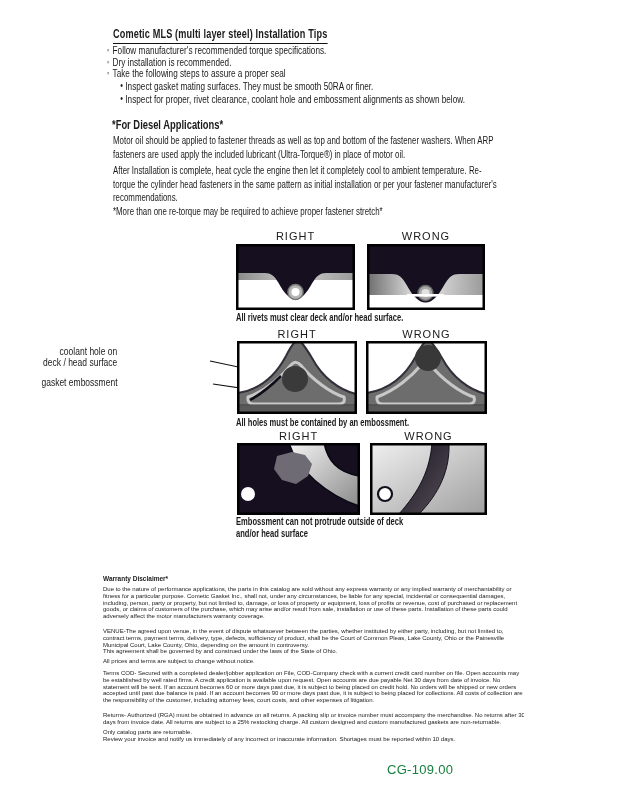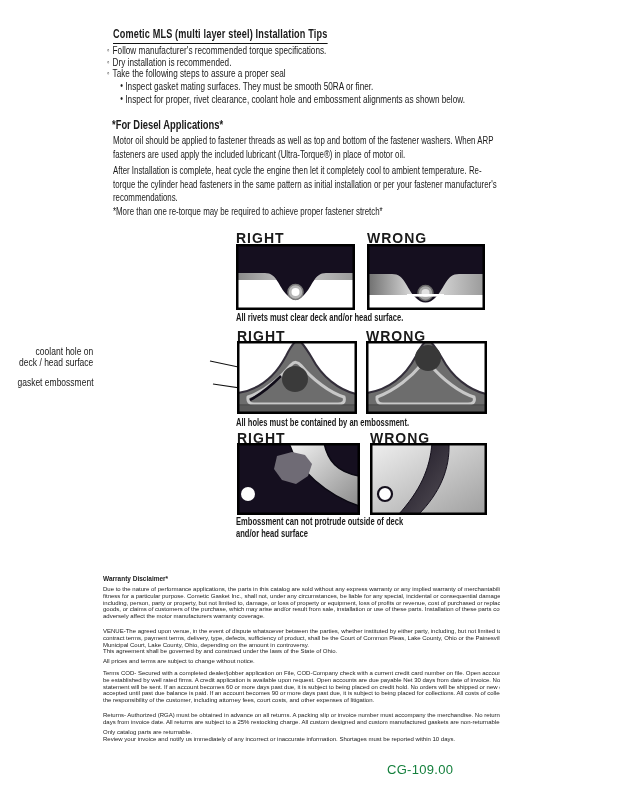--- a/index.html
+++ b/index.html
@@ -1,33 +1,33 @@
 <!DOCTYPE html>
 <html><head>
 <meta charset="utf-8">
 <style>
   html,body{margin:0;padding:0;background:#ffffff;}
   .page{
     position:relative; width:500px; height:800px; background:#ffffff;
-    font-family:"Liberation Sans", sans-serif; color:#1a1a1a; overflow:hidden;
+    font-family:"Liberation Sans", sans-serif; color:#1a1a1a; overflow:hidden;padding-left:24px;
   }
   .abs{position:absolute;}
   .squish{transform:scaleX(0.75); transform-origin:left top;}
   .title{
     font-size:12.5px; font-weight:bold; white-space:nowrap;
     border-bottom:1.6px solid #111; padding-bottom:2px;
     transform:scaleX(0.73); transform-origin:left top; letter-spacing:0.2px;
   }
   .tips{font-size:10.5px; line-height:11.7px; transform:scaleX(0.78); transform-origin:left top; white-space:nowrap;}
   .tip::before{content:"◦"; font-size:9px; margin-right:4px; vertical-align:1px;}
   .subtip{margin-left:17px;}
   .subtip::before{content:"•"; font-size:10px; margin-right:3px;}
   .h2{font-size:12.5px; font-weight:bold; transform:scaleX(0.75); transform-origin:left top; white-space:nowrap;}
   .para{font-size:10.5px; line-height:13.6px; width:520px;}
-  .dg-header{font-size:14px; font-weight:bold; letter-spacing:1px; text-align:left;}
+  .dg-header{font-size:11px; font-weight:normal; letter-spacing:1px; text-align:center;}
   .caption{font-size:10.5px; font-weight:bold; white-space:nowrap; transform:scaleX(0.72); transform-origin:left top;}
   .caption.wrap{white-space:pre-line; line-height:11.5px;}
   .dg-label{font-size:10px; line-height:11px; text-align:right; white-space:pre-line;
     transform:scaleX(0.85); transform-origin:right top;}
   .fine{font-size:6px; line-height:6.8px; width:423px; color:#222;}
   .fine-h{font-size:6.5px; font-weight:bold; color:#222;}
   .preline{white-space:pre-line;}
   .code{font-size:13px; color:#15803d; letter-spacing:0.3px;}
   svg{display:block;}
 </style>

